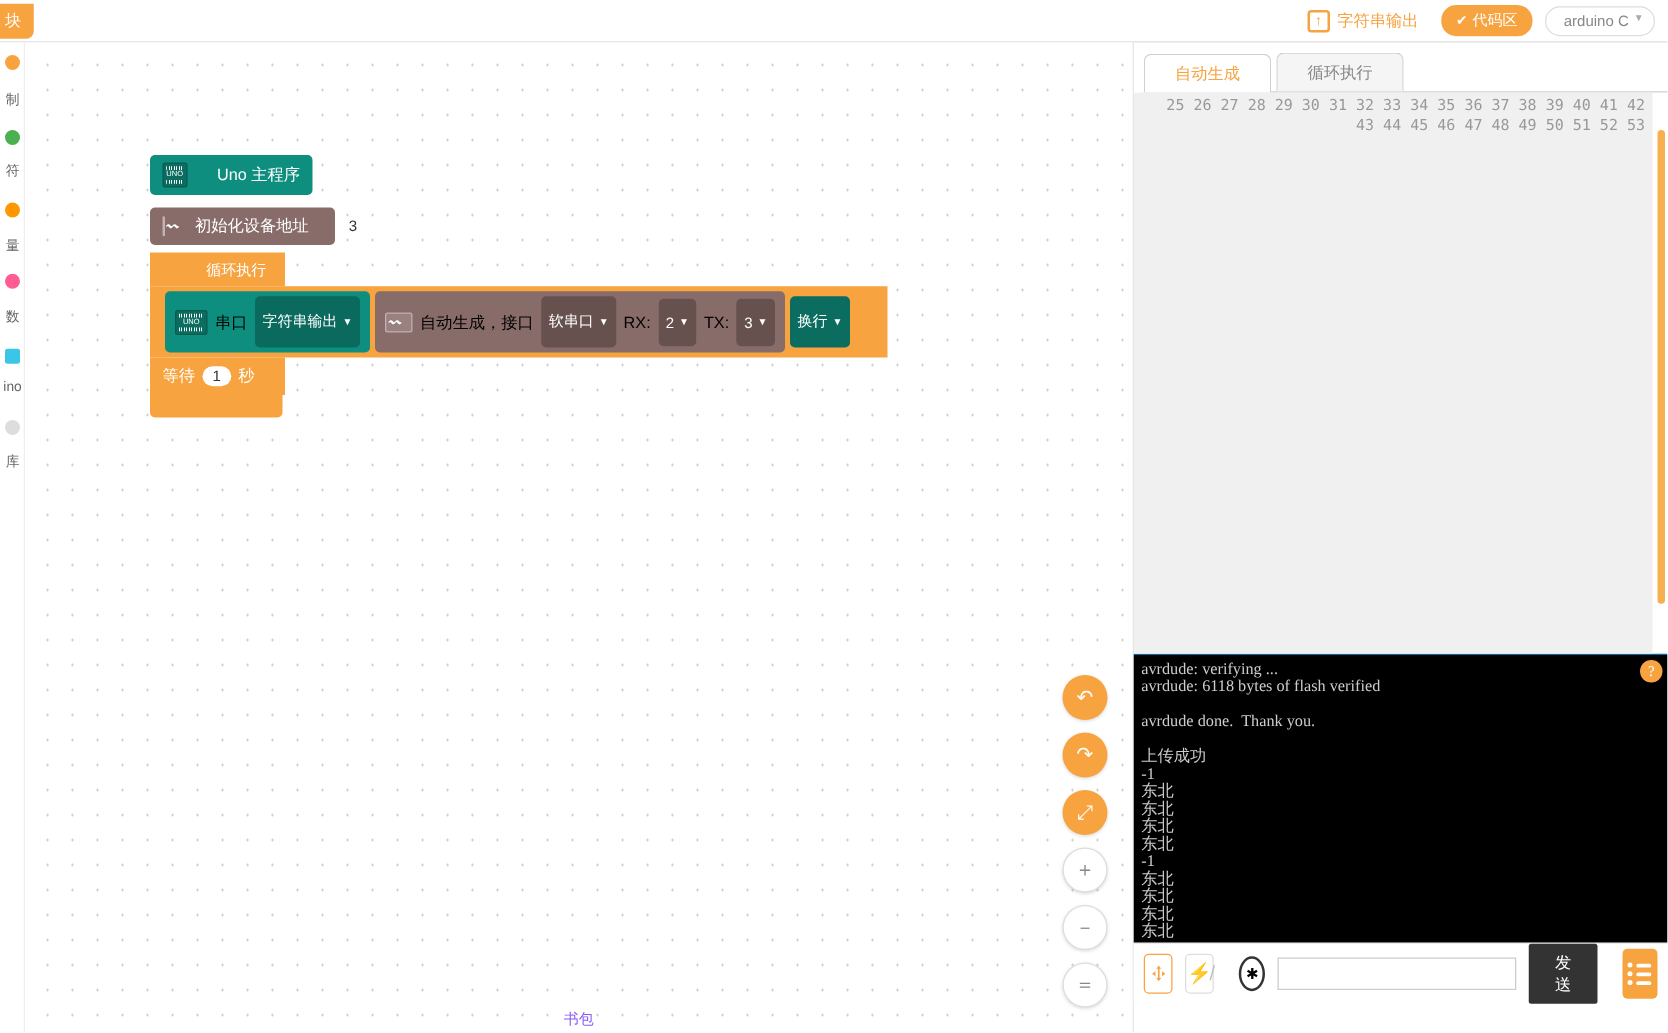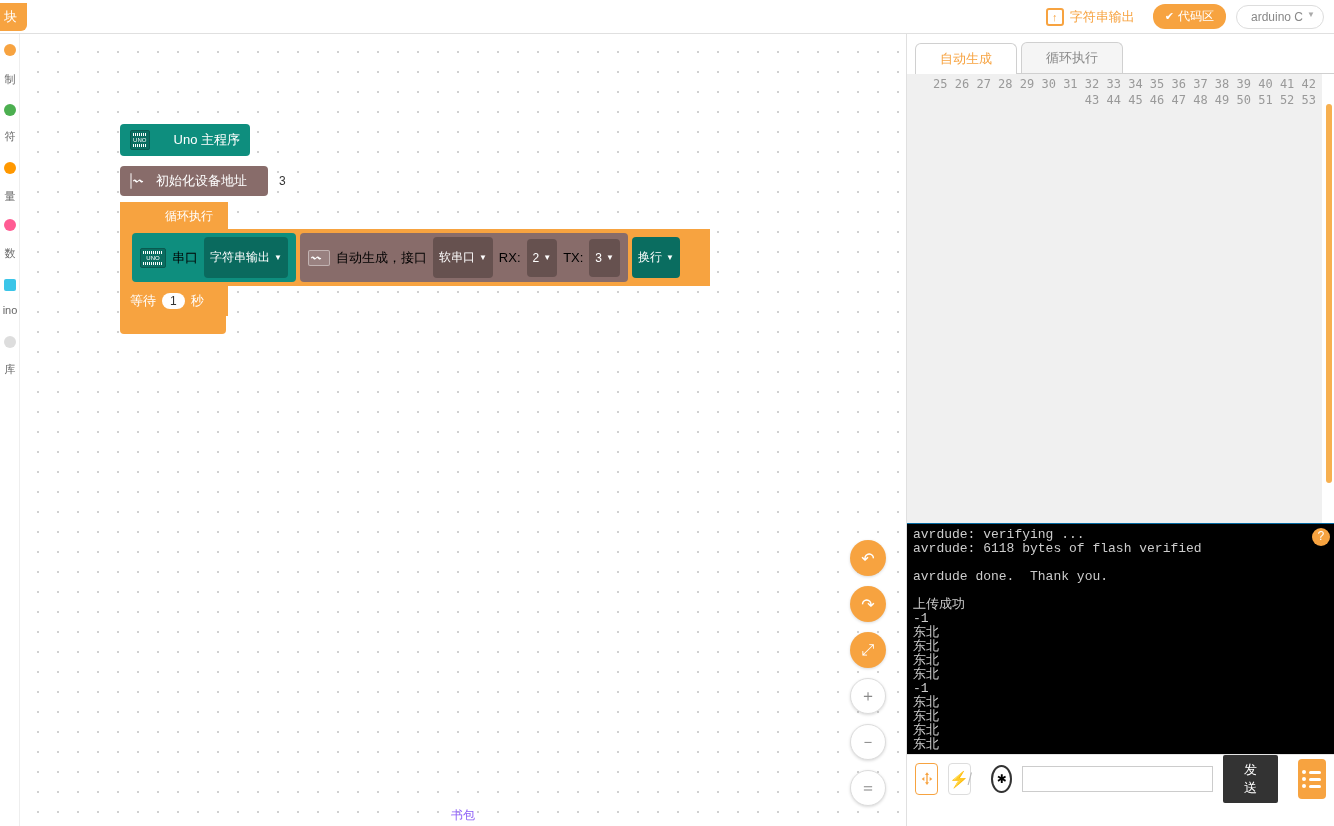--- a/index.html
+++ b/index.html
@@ -60,21 +60,21 @@
 .code-tabs-wrap { padding: 8px 0 0 8px; }
 .code-tabs { display: flex; border-bottom: 1px solid #d0d0d0; }
 .code-tab { padding: 6px 24px; border: 1px solid #d0d0d0; border-bottom: none; border-radius: 6px 6px 0 0; margin-right: 4px; color: #888; background: #f5f5f5; cursor: pointer; }
 .code-tab.active { color: #f7a340; background: #fff; position: relative; top: 1px; }
 
 .code-editor { flex: 0 0 450px; display: flex; font-family: Consolas, monospace; font-size: 13px; overflow: hidden; border-bottom: 1px solid #0369a1; position: relative; }
 .gutter { background: #f0f0f0; color: #999; text-align: right; padding: 2px 6px 2px 10px; line-height: 16px; font-size: 12px; }
 .code-lines { padding: 2px 6px; line-height: 16px; white-space: pre; flex: 1; overflow: hidden; }
 .scroll-ind { position: absolute; right: 2px; top: 30px; bottom: 40px; width: 6px; background: #f7b050; border-radius: 3px; }
 
-.terminal { flex: 0 0 230px; background: #000; color: #ccc; font-family: Liberation Mono, monospace; font-size: 13px; padding: 4px 6px; line-height: 14px; white-space: pre; position: relative; overflow: hidden; }
+.terminal { flex: 0 0 230px; background: #000; color: #ccc; font-family: Liberation Serif, serif; font-size: 13px; padding: 4px 6px; line-height: 14px; white-space: pre; position: relative; overflow: hidden; }
 .help-dot { position: absolute; right: 4px; top: 4px; width: 18px; height: 18px; border-radius: 50%; background: #f7a340; color: #fff; display: flex; align-items: center; justify-content: center; font-size: 12px; }
 
 .serial-bar { flex: 0 0 48px; background: #fff; border-top: 1px solid #e5e5e5; display: flex; align-items: center; padding: 0 8px; gap: 10px; }
 .sb-btn { width: 32px; height: 32px; border: 1px solid #ddd; border-radius: 4px; display: flex; align-items: center; justify-content: center; cursor: pointer; }
 .sb-btn.active { border-color: #f7a340; color: #f7a340; }
 .sb-btn.mono { width: 28px; height: 28px; border-radius: 50%; border: 2px solid #333; }
 .sb-input { flex: 0 0 150px; height: 26px; border: 1px solid #ccc; padding: 2px 6px; margin-left: auto; }
 .sb-send { background: #333; color: #fff; padding: 6px 18px; border: none; border-radius: 2px; cursor: pointer; font-size: 13px; }
 .sb-menu { width: 40px; height: 40px; background: #f7a340; margin-left: 10px; display: flex; align-items: center; justify-content: center; border-radius: 4px; }
 .hamb { display: flex; flex-direction: column; gap: 3px; }

